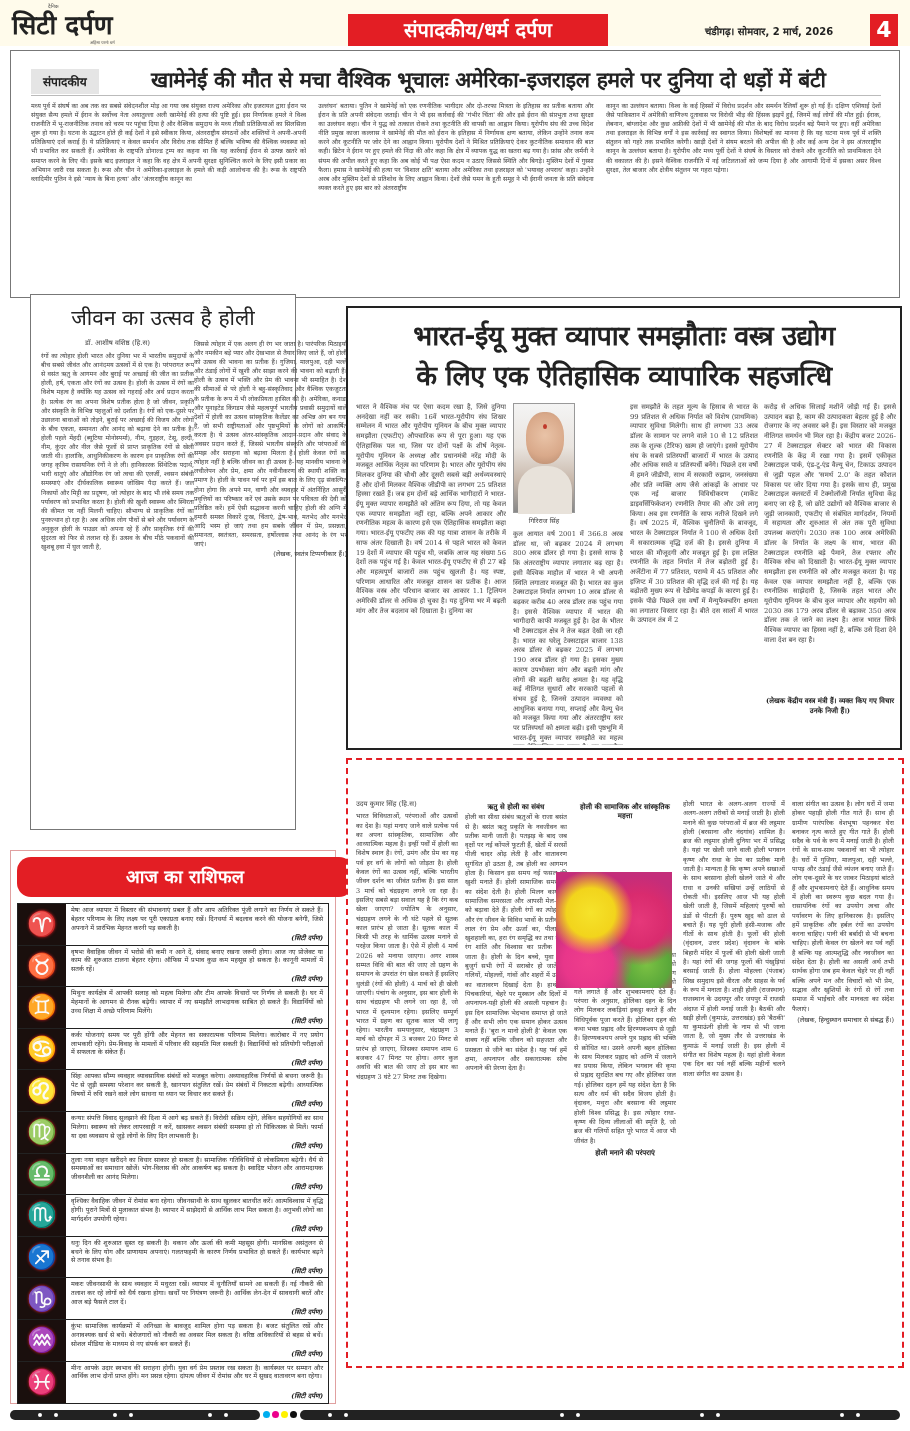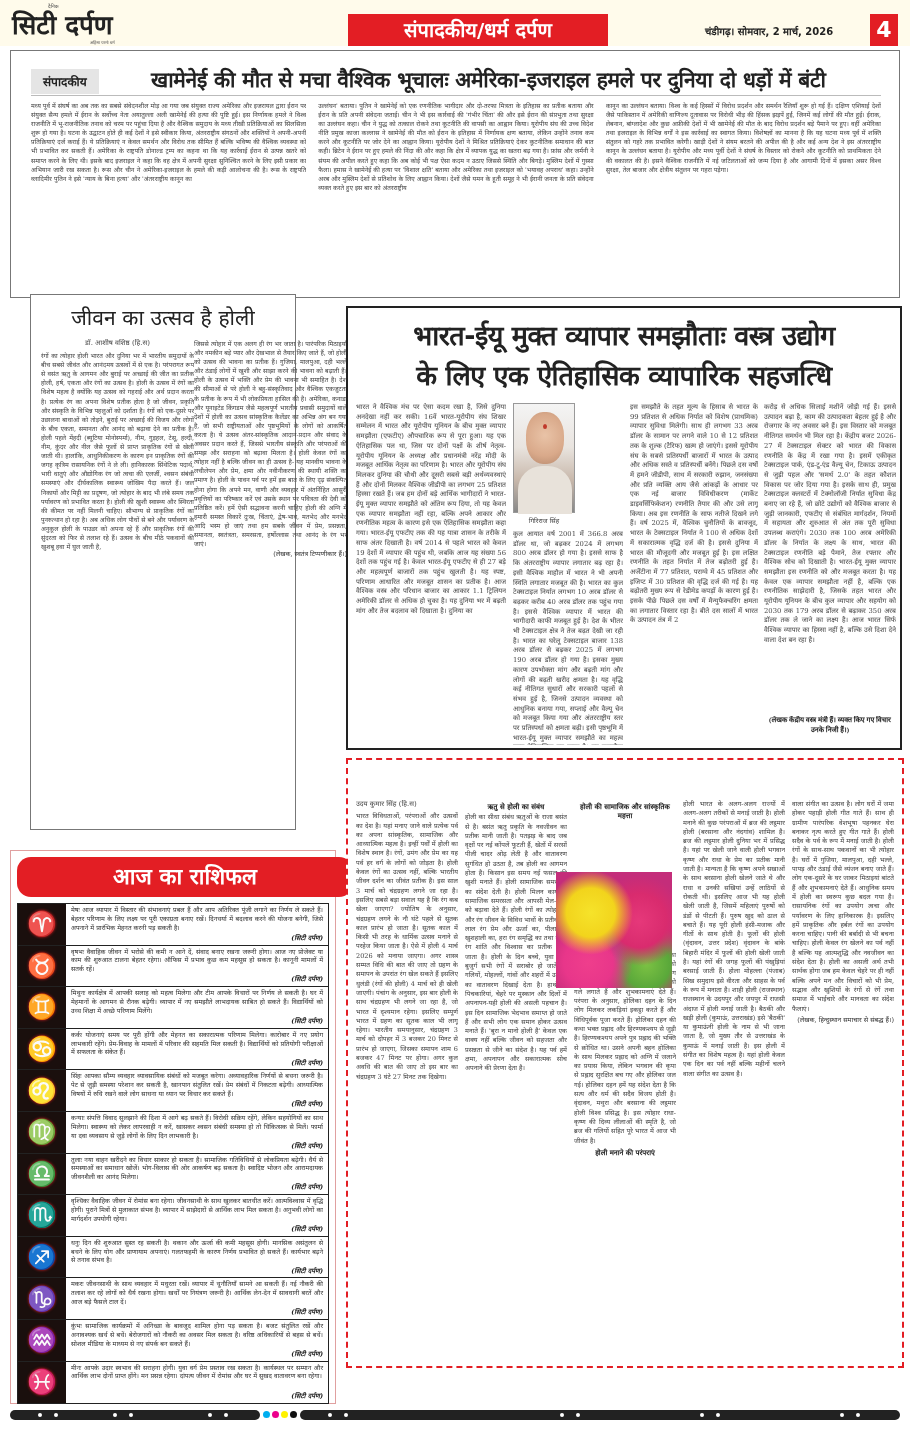--- a/index.html
+++ b/index.html
@@ -30,21 +30,21 @@
   .trade-title { position: absolute; left: 0; top: 8px; width: 100%; text-align: center; font-family: "DejaVu Sans", sans-serif; font-weight: bold; font-size: 27px; line-height: 40px; color: #222; letter-spacing: -0.5px; }
   .trade-col { position: absolute; font-size: 6.8px; line-height: 9.7px; color: #444; text-align: justify; overflow: hidden; }
   .photo { position: absolute; left: 165px; top: 95px; width: 62px; height: 110px; border: 1px solid #999; background: linear-gradient(180deg,#f4f4f4 0%,#e9e4df 40%,#c9b9ac 70%,#888 100%); }
   .photo-face { position: absolute; left: 12px; top: 8px; width: 38px; height: 52px; border-radius: 45%; background: radial-gradient(circle at 50% 45%, #e9c3a7 0%, #d9a98a 60%, #b78a6e 100%); }
   .photo-tilak { position: absolute; left: 29px; top: 20px; width: 4px; height: 5px; border-radius: 50%; background: #c0392b; }
   .photo-body { position: absolute; left: 4px; top: 62px; width: 54px; height: 48px; border-radius: 24px 24px 0 0; background: #e8e2da; }
   .photo-caption { position: absolute; left: 165px; top: 208px; width: 62px; text-align: center; font-size: 6.5px; color: #444; }
   .signoff { text-align: center; font-weight: bold; font-size: 7px; color: #222; }
 
   .rashi-box { left: 10px; top: 850px; width: 326px; height: 554px; border: 1px solid #e0a0a0; }
-  .rashi-head { position: absolute; left: 6px; top: 6px; width: 336px; height: 40px; background: #e31e24; color: #fff; text-align: center; font-family: "DejaVu Sans", sans-serif; font-weight: bold; font-size: 22px; line-height: 40px; border-radius: 14px; }
+  .rashi-head { position: absolute; left: 6px; top: 6px; width: 336px; height: 40px; background: #e31e24; color: #fff; text-align: center; font-family: "DejaVu Sans", sans-serif; font-weight: bold; font-size: 18px; line-height: 40px; border-radius: 14px; }
   .rashi-list { position: absolute; left: 6px; top: 52px; width: 312px; border: 1px solid #222; }
   .rashi-row { display: flex; height: 41.6px; border-bottom: 1px solid #222; }
   .rashi-row:last-child { border-bottom: none; }
   .rashi-icon { width: 48px; background: #1a0f0d; display: flex; align-items: center; justify-content: center; font-size: 24px; color: #ff6a1a; text-shadow: 0 0 3px #e31e24; }
   .rashi-text { flex: 1; padding: 2px 5px; font-size: 6.4px; line-height: 8.8px; color: #333; text-align: justify; position: relative; overflow: hidden; }
   .rashi-sig { position: absolute; right: 5px; bottom: 2px; font-style: italic; font-weight: bold; font-size: 6.6px; color: #222; }
 
   .holi2-box { left: 346px; top: 758px; width: 558px; height: 610px; border: 2px dashed #e31e24; }
   .holi2-title { position: absolute; left: 0; top: 0; width: 100%; text-align: center; font-family: "DejaVu Sans", sans-serif; font-size: 26px; color: #222; }
   .holi2-cols { position: absolute; left: 8px; top: 40px; width: 538px; height: 560px; display: flex; gap: 7px; }
@@ -101,21 +101,21 @@
 
 <div class="box trade-box">
   <div class="trade-title">
     <div>भारत-ईयू मुक्त व्यापार समझौताः वस्त्र उद्योग</div>
     <div>के लिए एक ऐतिहासिक व्यापारिक सहजत्धि</div>
   </div>
   <div class="trade-col" style="left:8px; top:95px; width:150px; height:340px;">भारत ने वैश्विक मंच पर ऐसा कदम रखा है, जिसे दुनिया अनदेखा नहीं कर सकी। 16वें भारत-यूरोपीय संघ शिखर सम्मेलन में भारत और यूरोपीय यूनियन के बीच मुक्त व्यापार समझौता (एफटीए) औपचारिक रूप से पूरा हुआ। यह एक ऐतिहासिक पल था, जिस पर दोनों पक्षों के शीर्ष नेतृत्व-यूरोपीय यूनियन के अध्यक्ष और प्रधानमंत्री नरेंद्र मोदी के मजबूत आर्थिक नेतृत्व का परिणाम है। भारत और यूरोपीय संघ मिलकर दुनिया की चौथी और दूसरी सबसे बड़ी अर्थव्यवस्थाएं हैं और दोनों मिलकर वैश्विक जीडीपी का लगभग 25 प्रतिशत हिस्सा रखते हैं। जब हम दोनों बड़े आर्थिक भागीदारों ने भारत-ईयू मुक्त व्यापार समझौते को अंतिम रूप दिया, तो यह केवल एक व्यापार समझौता नहीं रहा, बल्कि अपने आकार और रणनीतिक महत्व के कारण इसे एक ऐतिहासिक समझौता कहा गया। भारत-ईयू एफटीए तक की यह यात्रा शासन के तरीके में साफ अंतर दिखाती है। वर्ष 2014 से पहले भारत को केवल 19 देशों में व्यापार की पहुंच थी, जबकि आज यह संख्या 56 देशों तक पहुंच गई है। केवल भारत-ईयू एफटीए से ही 27 बड़े और महत्वपूर्ण बाजारों तक पहुंच खुलती है। यह स्पष्ट, परिणाम आधारित और मजबूत शासन का प्रतीक है। आज वैश्विक वस्त्र और परिधान बाजार का आकार 1.1 ट्रिलियन अमेरिकी डॉलर से अधिक हो चुका है। यह दुनिया भर में बढ़ती मांग और तेज बदलाव को दिखाता है। दुनिया का</div>
   <div class="trade-col" style="left:165px; top:222px; width:110px; height:215px;">कुल आयात वर्ष 2001 में 366.8 अरब डॉलर था, जो बढ़कर 2024 में लगभग 800 अरब डॉलर हो गया है। इससे साफ है कि अंतरराष्ट्रीय व्यापार लगातार बढ़ रहा है। इसी वैश्विक माहौल में भारत ने भी अपनी स्थिति लगातार मजबूत की है। भारत का कुल टेक्सटाइल निर्यात लगभग 10 अरब डॉलर से बढ़कर करीब 40 अरब डॉलर तक पहुंच गया है। इससे वैश्विक व्यापार में भारत की भागीदारी काफी मजबूत हुई है। देश के भीतर भी टेक्सटाइल क्षेत्र ने तेज बढ़त देखी जा रही है। भारत का घरेलू टेक्सटाइल बाजार 138 अरब डॉलर से बढ़कर 2025 में लगभग 190 अरब डॉलर हो गया है। इसका मुख्य कारण उपभोक्ता मांग और बढ़ती मांग और लोगों की बढ़ती खरीद क्षमता है। यह वृद्धि कई नीतिगत सुधारों और सरकारी पहलों से संभव हुई है, जिनसे उत्पादन व्यवस्था को आधुनिक बनाया गया, सप्लाई और वैल्यू चेन को मजबूत किया गया और अंतरराष्ट्रीय स्तर पर प्रतिस्पर्धा को क्षमता बढ़ी। इसी पृष्ठभूमि में भारत-ईयू मुक्त व्यापार समझौते का महत्व बहुत ऐतिहासिक बन जाता है। यह समझौता यूरोपीय यूनियन के पूरे बाजार तक हमारी पहुंच खोलता है, जहां लगभग 2 अरब उपभोक्ता हैं और कुल बाजार का आकार करीब 24 ट्रिलियन डॉलर है।</div>
   <div class="trade-col" style="left:282px; top:95px; width:128px; height:340px;">इस समझौते के तहत मूल्य के हिसाब से भारत के 99 प्रतिशत से अधिक निर्यात को विशेष (प्राथमिक) व्यापार सुविधा मिलेगी। साथ ही लगभग 33 अरब डॉलर के सामान पर लगने वाले 10 से 12 प्रतिशत तक के शुल्क (टैरिफ) खत्म हो जाएंगे। इससे यूरोपीय संघ के सबसे प्रतिस्पर्धी बाजारों में भारत के उत्पाद और अधिक सस्ते व प्रतिस्पर्धी बनेंगे। पिछले दस वर्षों में हमने जीडीपी, साथ में सरकारी रुझान, जनसंख्या और प्रति व्यक्ति आय जैसे आंकड़ों के आधार पर एक नई बाजार विविधीकरण (मार्केट डाइवर्सिफिकेशन) रणनीति तैयार की और उसे लागू किया। अब इस रणनीति के साफ नतीजे दिखने लगे हैं। वर्ष 2025 में, वैश्विक चुनौतियों के बावजूद, भारत के टेक्सटाइल निर्यात ने 100 से अधिक देशों में सकारात्मक वृद्धि दर्ज की है। इससे दुनिया में भारत की मौजूदगी और मजबूत हुई है। इस लक्षित रणनीति के तहत निर्यात में तेज बढ़ोतरी हुई है। अर्जेंटीना में 77 प्रतिशत, पराग्वे में 45 प्रतिशत और इजिप्ट में 30 प्रतिशत की वृद्धि दर्ज की गई है। यह बढ़ोतरी मुख्य रूप से रेडीमेड कपड़ों के कारण हुई है। इसके पीछे पिछले दस वर्षों में मैन्युफैक्चरिंग क्षमता का लगातार विस्तार रहा है। बीते दस सालों में भारत के उत्पादन तंत्र में 2</div>
   <div class="trade-col" style="left:416px; top:95px; width:132px; height:310px;">करोड़ से अधिक सिलाई मशीनें जोड़ी गई हैं। इससे उत्पादन बढ़ा है, काम की उत्पादकता बेहतर हुई है और रोजगार के नए अवसर बने हैं। इस विस्तार को मजबूत नीतिगत समर्थन भी मिल रहा है। केंद्रीय बजट 2026-27 में टेक्सटाइल सेक्टर को भारत की विकास रणनीति के केंद्र में रखा गया है। इसमें एकीकृत टेक्सटाइल पार्क, एंड-टू-एंड वैल्यू चेन, टिकाऊ उत्पादन से जुड़ी पहल और 'समर्थ 2.0' के तहत कौशल विकास पर जोर दिया गया है। इसके साथ ही, प्रमुख टेक्सटाइल क्लस्टरों में टेक्नोलॉजी निर्यात सुविधा केंद्र बनाए जा रहे हैं, जो छोटे उद्योगों को वैश्विक बाजार से जुड़ी जानकारी, एफटीए से संबंधित मार्गदर्शन, नियमों में सहायता और शुरुआत से अंत तक पूरी सुविधा उपलब्ध कराएंगे। 2030 तक 100 अरब अमेरिकी डॉलर के निर्यात के लक्ष्य के साथ, भारत की टेक्सटाइल रणनीति बड़े पैमाने, तेज रफ्तार और वैश्विक सोच को दिखाती है। भारत-ईयू मुक्त व्यापार समझौता इस रणनीति को और मजबूत करता है। यह केवल एक व्यापार समझौता नहीं है, बल्कि एक रणनीतिक साझेदारी है, जिसके तहत भारत और यूरोपीय यूनियन के बीच कुल व्यापार और सहयोग को 2030 तक 179 अरब डॉलर से बढ़ाकर 350 अरब डॉलर तक ले जाने का लक्ष्य है। आज भारत सिर्फ वैश्विक व्यापार का हिस्सा नहीं है, बल्कि उसे दिशा देने वाला देश बन रहा है।</div>
-  <div class="trade-col signoff" style="left:416px; top:408px; width:132px; height:30px;font-family:Liberation Serif, serif;">(लेखक केंद्रीय वस्त्र मंत्री हैं। व्यक्त किए गए विचार उनके निजी हैं।)</div>
+  <div class="trade-col signoff" style="left:416px; top:388px; width:132px; height:30px;">(लेखक केंद्रीय वस्त्र मंत्री हैं। व्यक्त किए गए विचार उनके निजी हैं।)</div>
   <div class="photo">
     <div class="photo-body"></div>
     <div class="photo-face"></div>
     <div class="photo-tilak"></div>
   </div>
   <div class="photo-caption">गिरिराज सिंह</div>
 </div>
 
 <div class="box rashi-box">
   <div class="rashi-head">आज का राशिफल</div>

